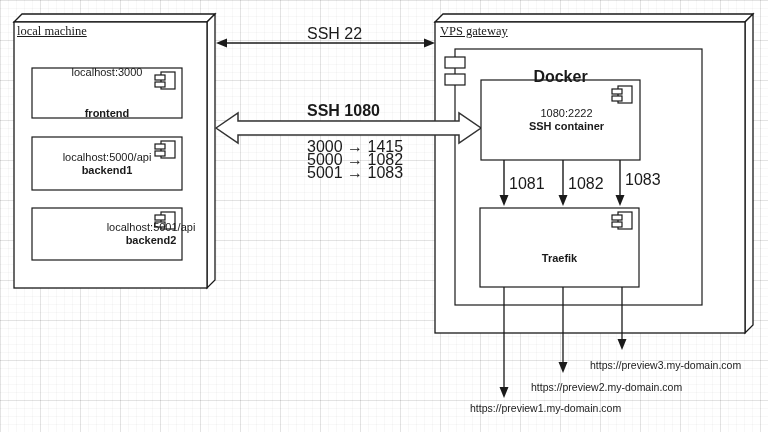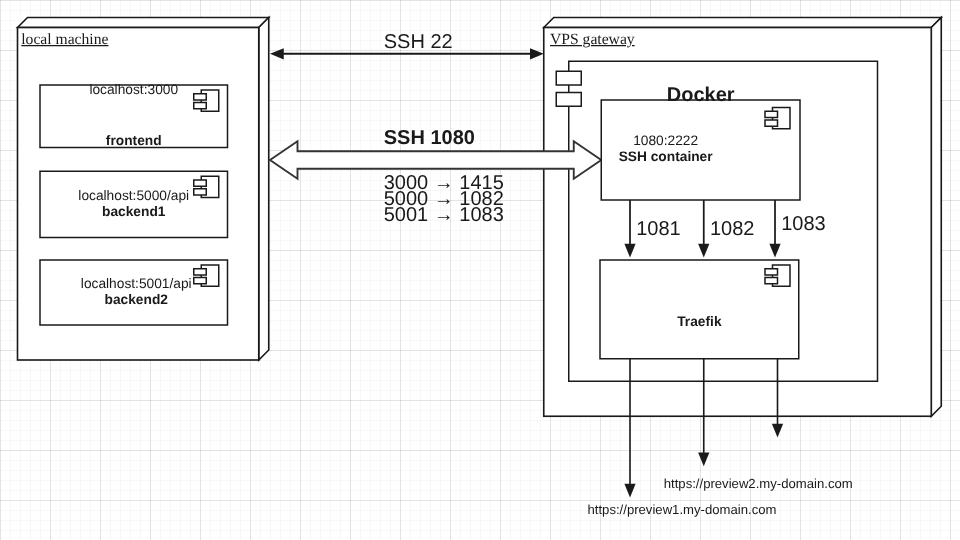--- a/index.html
+++ b/index.html
@@ -103,41 +103,42 @@
   <div class="lbl node-title" style="left:440px;top:25px;">VPS gateway</div>
 
   <div class="comp-text" style="left:32px;top:68px;width:150px;height:50px;gap:28px;">
     <div>localhost:3000</div>
     <div class="bold">frontend</div>
   </div>
   <div class="comp-text" style="left:32px;top:137px;width:150px;height:53px;align-items:center;">
     <div>localhost:5000/api</div>
     <div class="bold">backend1</div>
   </div>
-  <div class="comp-text" style="left:32px;top:208px;width:154px;height:52px;">
+  <div class="comp-text" style="left:32px;top:208px;width:154px;height:52px;padding-left:42px;">
     <div>localhost:5001/api</div>
     <div class="bold">backend2</div>
   </div>
 
   <div class="lbl bold" style="left:437px;top:54px;width:247px;text-align:center;margin-top:16px;">Docker</div>
-  <div class="comp-text" style="left:453px;top:80px;width:159px;height:80px;">
+  <div class="comp-text" style="left:487px;top:80px;width:159px;height:80px;">
     <div>1080:2222</div>
     <div class="bold">SSH container</div>
   </div>
   <div class="comp-text bold" style="left:480px;top:208px;width:159px;height:100px;">Traefik</div>
 
   <div class="lbl" style="left:307px;top:27px;">SSH 22</div>
   <div class="lbl bold" style="left:307px;top:104px;">SSH 1080</div>
   <div class="lbl" style="left:307px;top:140px;">
     <div>3000 → 1415</div>
     <div>5000 → 1082</div>
     <div>5001 → 1083</div>
   </div>
 
   <div class="lbl" style="left:509px;top:177px;">1081</div>
   <div class="lbl" style="left:568px;top:177px;">1082</div>
   <div class="lbl" style="left:625px;top:173px;">1083</div>
 
 
   <div class="lbl url" style="left:470px;top:402px;">https://preview1.my-domain.com</div>
   <div class="lbl url" style="left:531px;top:381px;">https://preview2.my-domain.com</div>
+  <div class="lbl url" style="left:590px;top:359px;">https://preview3.my-domain.com</div>
 
 </div>
 
 </body></html>

